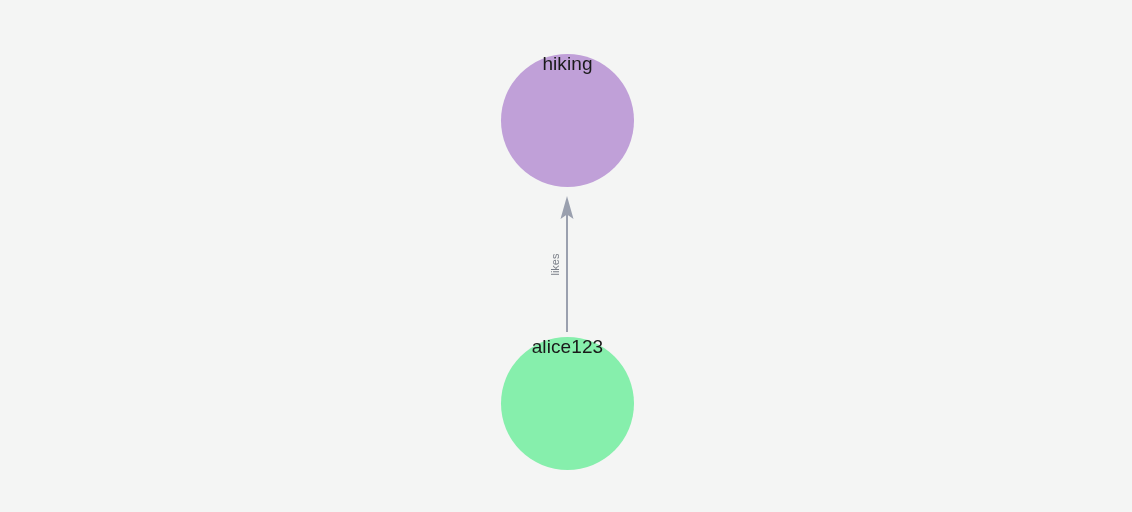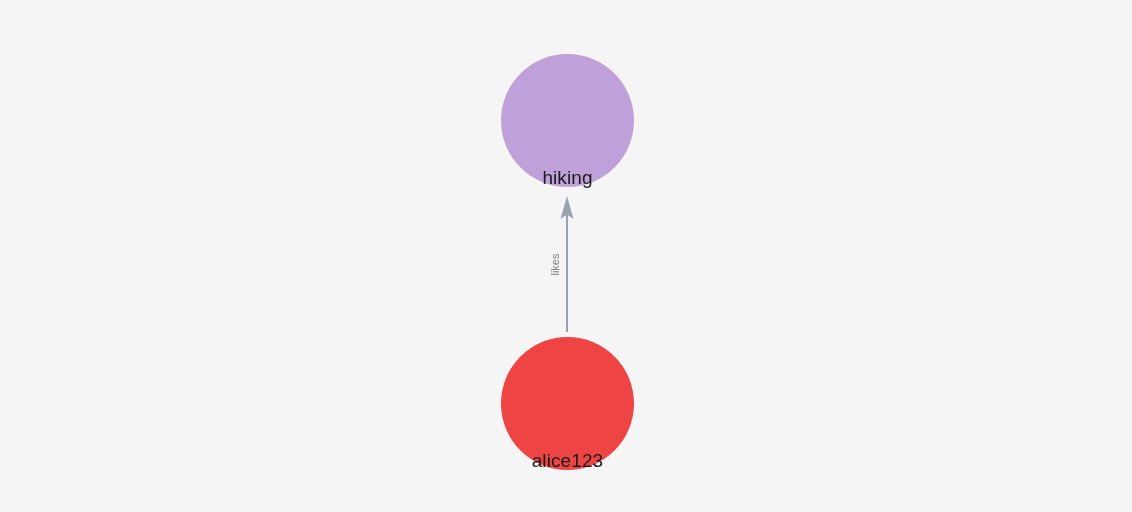--- a/index.html
+++ b/index.html
@@ -24,21 +24,21 @@
     left: 0;
     top: 0;
     width: 1132px;
     height: 512px;
     display: block;
   }
   .node {
     position: absolute;
     border-radius: 50%;
     display: flex;
-    align-items: flex-end;
+    align-items: flex-start;
     justify-content: center;
     box-sizing: border-box;
   }
   .node-label {
     color: #1a1a1a;
     font-size: 19px;
     font-family: "Liberation Sans", sans-serif;
     line-height: 1;
     letter-spacing: 0.1px;
     white-space: nowrap;
@@ -49,21 +49,21 @@
     top: 54px;
     width: 133px;
     height: 133px;
     background: #c0a0d8;
   }
   #node-alice123 {
     left: 501px;
     top: 337px;
     width: 133px;
     height: 133px;
-    background: #ef4444;
+    background: #86efac;
   }
   .edge-label {
     position: absolute;
     color: #7a7f88;
     font-size: 11px;
     font-family: "Liberation Sans", sans-serif;
     line-height: 1;
     white-space: nowrap;
     user-select: none;
     transform-origin: 50% 50%;

